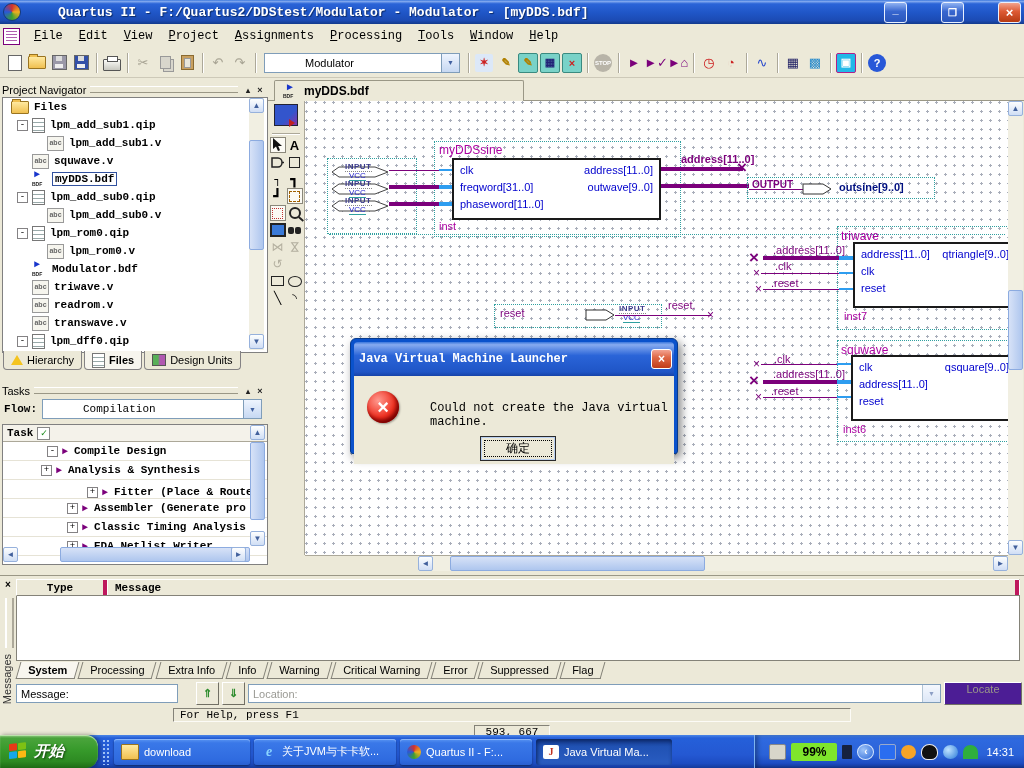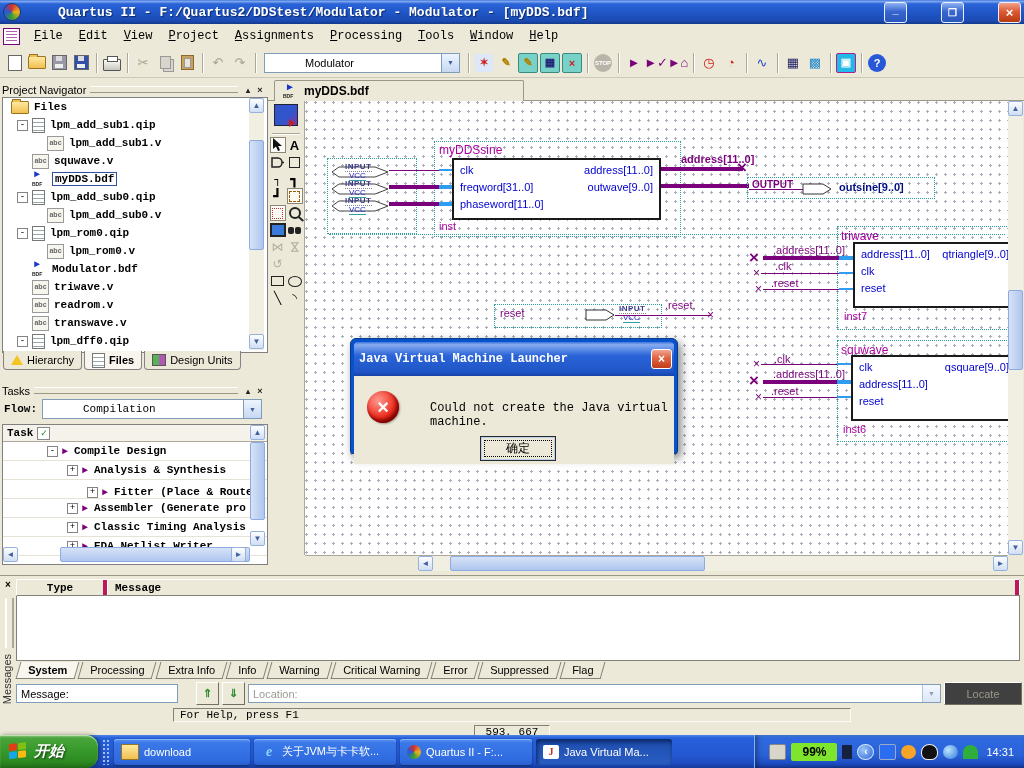--- a/index.html
+++ b/index.html
@@ -189,21 +189,21 @@
   .mtabs{position:absolute;left:18px;top:86px;height:18px;display:flex;}
   .mtab{transform:skewX(-16deg);border:1px solid #848278;border-top:none;background:#ece9d8;margin-right:3px;
     display:flex;align-items:center;padding:0 9px;height:16px;}
   .mtab span{transform:skewX(16deg);font-size:11px;white-space:nowrap;}
   .mtab.active{background:#f8f6ef;} .mtab.active span{font-weight:bold;}
   .msgbar{position:absolute;left:16px;top:106px;width:1006px;height:23px;display:flex;align-items:center;gap:3px;}
   .sunken{background:#fff;border:1px solid #7f9db9;height:19px;box-sizing:border-box;display:flex;align-items:center;padding-left:4px;}
   .updn{width:21px;height:21px;border:1px solid #fff;border-right-color:#716f64;border-bottom-color:#716f64;
     background:#ece9d8;display:flex;align-items:center;justify-content:center;color:#2a8a2a;font-weight:bold;font-size:11px;}
   .locatebtn{width:76px;height:21px;border:1px solid #fff;border-right-color:#716f64;border-bottom-color:#716f64;
-    background:#404040;display:flex;align-items:center;justify-content:center;color:#9a978a;}
+    background:#4c1d95;display:flex;align-items:flex-start;justify-content:center;color:#9a978a;}
 
   
   #statusbar{left:0;top:708px;width:1024px;height:27px;display:flex;align-items:center;gap:3px;padding:0 2px;box-sizing:border-box;flex-direction:column;}
   .spanel{height:20px;box-sizing:border-box;border:1px solid;border-color:#848278 #fcfbf6 #fcfbf6 #848278;
     display:flex;align-items:center;padding:0 6px;font:11px "Liberation Mono",monospace;}
   .sico{width:10px;height:11px;background:#d8d6ca;border:1px solid #777;margin-right:3px;}
   .sdot{width:7px;height:7px;border-radius:50%;background:#f0d020;border:1px solid #907800;margin-right:3px;}
   .sgrid{width:11px;height:11px;background:repeating-linear-gradient(90deg,#999 0 2px,#ddd 2px 4px);}
 
   
@@ -441,21 +441,21 @@
   <div id="taskbox" class="abs">
     <div class="taskhead">
       <span>Task</span>
       <span class="chk"></span>
     </div>
     <div class="krow" style="padding-left:44px;">
         <span class="exp expm"></span>
         <span class="i-play"></span>
         <span>Compile Design</span>
       </div>
-    <div class="krow" style="padding-left:64px;">
+    <div class="krow" style="padding-left:38px;">
         <span class="exp expp"></span>
         <span class="i-play"></span>
         <span>Analysis &amp; Synthesis</span>
       </div>
     <div class="krow" style="padding-left:84px;align-items:flex-end;">
         <span class="exp expp"></span>
         <span class="i-play"></span>
         <span>Fitter (Place &amp; Route)</span>
       </div>
     <div class="krow" style="padding-left:64px;">

